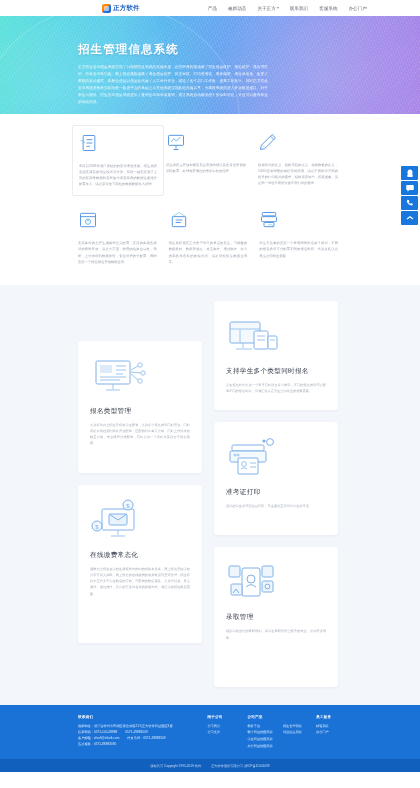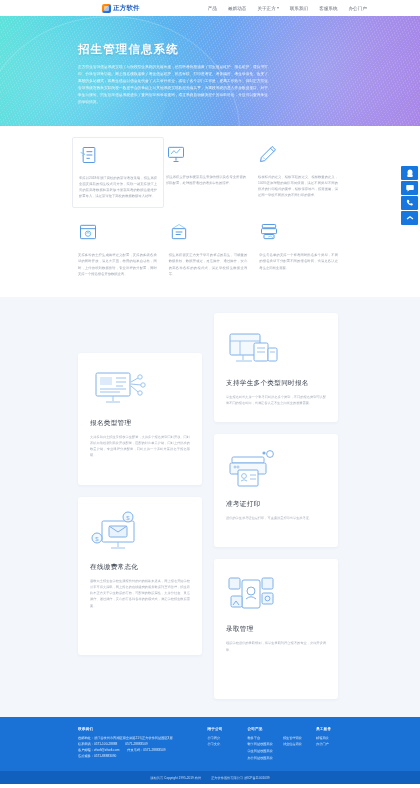--- a/index.html
+++ b/index.html
@@ -35,21 +35,21 @@
   .logo-text { font-size:6.5px; font-weight:bold; color:#1f5fc4; letter-spacing:.2px; white-space:nowrap; }
   .nav { display:flex; align-items:center; gap:11px; margin-left:68px; }
   .nav-item {
     font-size:4.6px; color:#5a5f6b; white-space:nowrap;
     display:flex; align-items:center; gap:1px; cursor:pointer;
   }
   .caret { width:0;height:0;border-left:1.6px solid transparent;border-right:1.6px solid transparent;border-top:2px solid #8a8f9b; }
 
   
   .hero {
-    height:110px;
+    height:98px;
     position:relative;
     overflow:hidden;
     background:linear-gradient(102deg,#4fe0d8 0%,#48cfe4 16%,#55b7ee 34%,#6aa5f0 52%,#8a96ee 70%,#9f8bea 85%,#a986e8 100%);
   }
   .hero-waves {
     position:absolute; inset:0;
     background-image:repeating-linear-gradient(68deg, rgba(255,255,255,.16) 0 .5px, rgba(255,255,255,0) .5px 2.6px);
     opacity:.85;
   }
   .hero-arc1{

